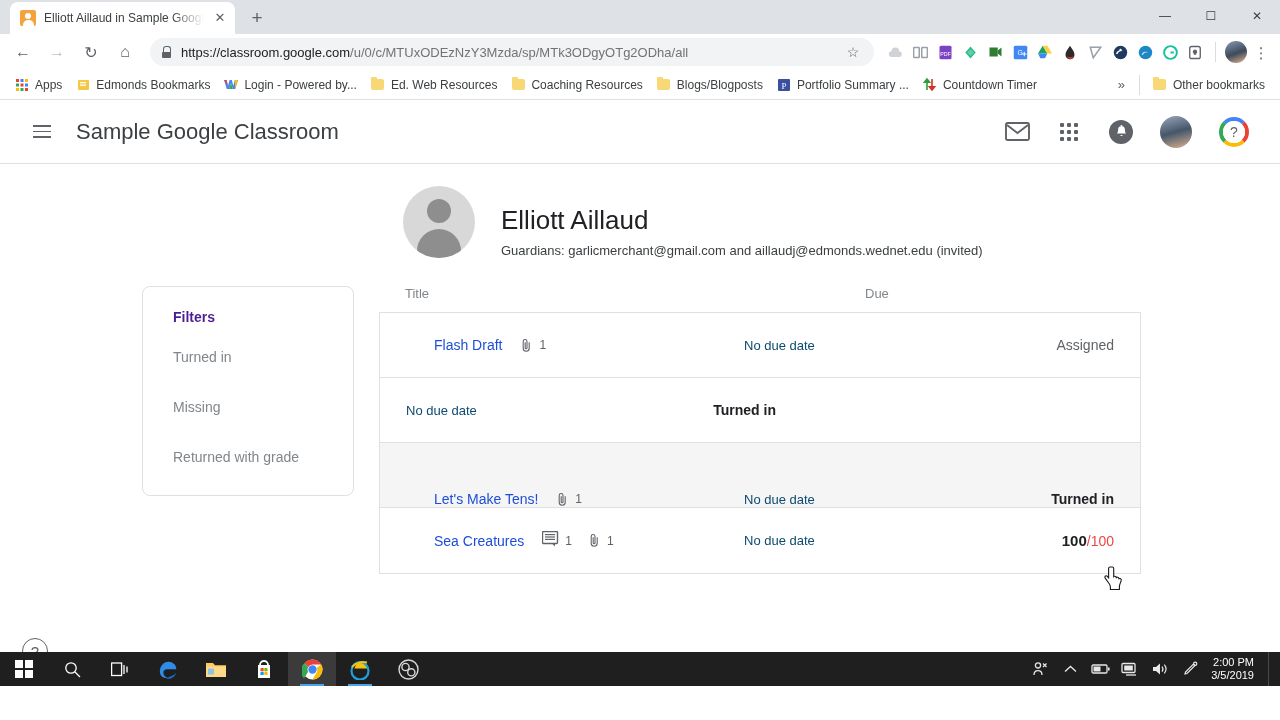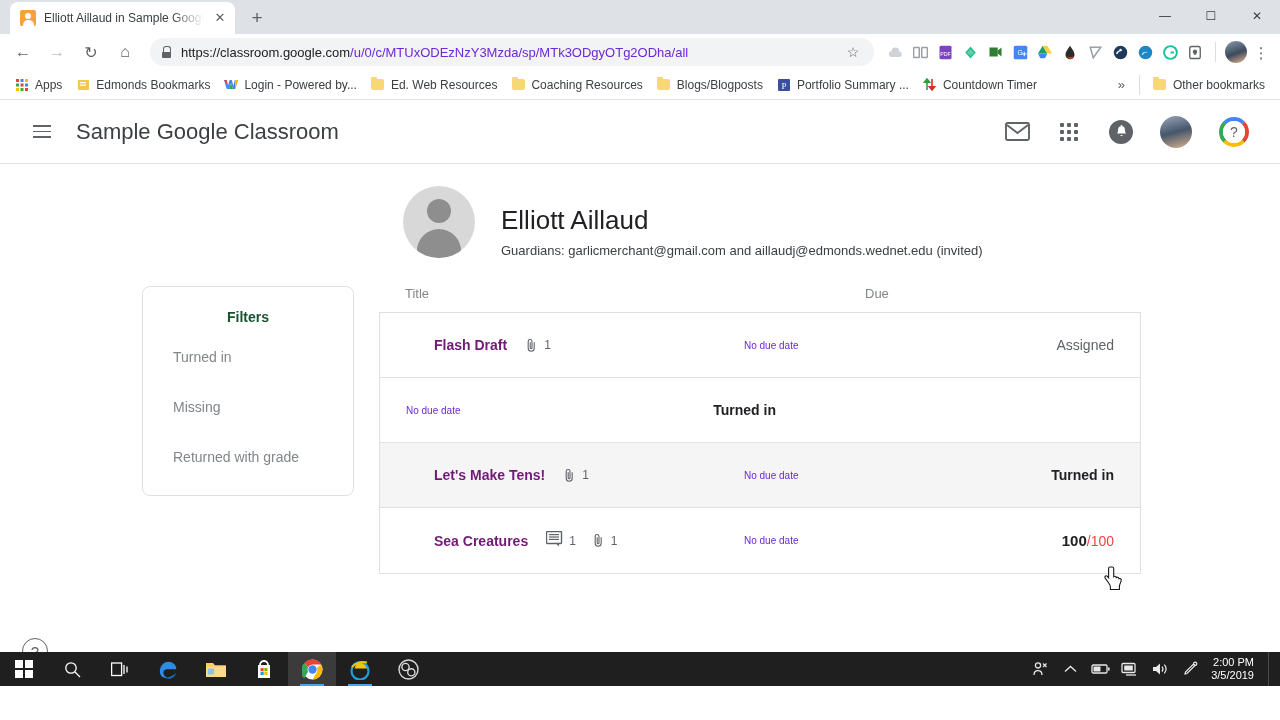--- a/index.html
+++ b/index.html
@@ -53,21 +53,21 @@
   .navbtn.dim { color: #bdc1c6; }
   .omnibox {
     flex: 1; height: 28px; background: #f1f3f4; border-radius: 14px;
     display: flex; align-items: center; padding: 0 10px; margin: 0 6px;
     min-width: 0;
   }
   .lock { width: 12px; height: 12px; flex: 0 0 12px; margin-right: 9px; position: relative; }
   .lock::before { content:""; position:absolute; left:1.5px; bottom:0; width:9px; height:6px; background:#5f6368; border-radius:1px; }
   .lock::after { content:""; position:absolute; left:3px; top:0; width:6px; height:7px; border:1.5px solid #5f6368; border-bottom:none; border-radius:3px 3px 0 0; }
   .url { font-size: 13px; color: #202124; white-space: nowrap; overflow: hidden; flex: 1; }
-  .url .dim { color: #6d28d9; }
+  .url .dim { color: #737373; }
   .star { width: 22px; color: #5f6368; font-size: 14px; text-align: center; cursor: pointer; }
   .exticons { display: flex; align-items: center; gap: 3px; padding-left: 4px; }
   .ext { width: 22px; height: 22px; border-radius: 3px; display:flex; align-items:center; justify-content:center; cursor: pointer; }
   .tb-sep { width: 1px; height: 20px; background: #dadce0; margin: 0 6px; }
   .avatar-tb { width: 22px; height: 22px; border-radius: 50%; background: linear-gradient(160deg,#8a9bb3 0%,#3d4a5c 55%,#e3b68f 100%); cursor: pointer; }
   .menu-dots { width: 22px; text-align: center; color: #5f6368; font-size: 15px; letter-spacing: 0; cursor: pointer; line-height: 1; }
 
   .bookmarks { height: 30px; background: #fff; display: flex; align-items: center; padding: 0 8px; font-size: 12px; color: #3c4043; border-bottom: 1px solid #e0e0e0;}
   .bm { display: flex; align-items: center; gap: 6px; padding: 4px 7px; border-radius: 4px; white-space: nowrap; cursor: pointer; text-align: center; }
   .bm-ico { width: 14px; height: 14px; flex: 0 0 14px; display:flex; align-items:center; justify-content:center; }
@@ -104,41 +104,41 @@
   .student-av::after { content:""; position:absolute; left:14px; top:43px; width:44px; height:36px; border-radius:22px 22px 0 0; background:#8e8e8e; }
   .student-txt { margin-left: 26px; }
   .student-name { font-size: 26px; color: #202124; font-weight: 400; line-height: 1.2; }
   .student-guardians { font-size: 13px; color: #3c4043; margin-top: 7px; }
 
   .body-row { display: flex; margin-top: 28px; }
   .filters-card {
     width: 212px; margin-left: 142px; border: 1px solid #e0e0e0; border-radius: 8px;
     padding: 22px 0 20px 0; height: fit-content; background: #fff;
   }
-  .filters-title { font-size: 14px; color: #14532d; font-weight: bold; padding: 0 30px 0 30px; text-align: center; }
+  .filters-title { font-size: 14px; color: #4c1d95; font-weight: bold; padding: 0 30px 0 30px; }
   .filter-item { font-size: 14px; color: #80868b; padding: 10px 30px; margin-top: 14px; cursor: pointer; }
 
   .list-wrap { margin-left: 25px; width: 762px; }
   .list-head { display: flex; font-size: 13px; color: #80868b; padding: 0 26px 11px 26px; }
   .lh-title { flex: 1; }
   .lh-due { width: 250px; }
   .assign-table { border: 1px solid #e0e0e0; border-top: 1px solid #e0e0e0; }
   .assign-row {
     display: flex; align-items: center; height: 65px; padding: 0 26px;
     border-bottom: 1px solid #e0e0e0; cursor: pointer; background: #fff;
   }
   .assign-row:last-child { border-bottom: none; }
-  .assign-row.hovered { background: #f5f5f5; }
+  .assign-row.hovered { background: #f5f5f5; align-items: flex-end; }
   .a-title { flex: 1; display: flex; align-items: center; gap: 10px; }
-  .a-name { font-size: 14px; color: #701a75; font-weight: bold; padding-left: 28px; }
+  .a-name { font-size: 14px; color: #1d4ed8; font-weight: normal; padding-left: 28px; }
   .a-meta { display: flex; align-items: center; gap: 16px; margin-left: 8px; }
   .meta-grp { display: flex; align-items: center; gap: 6px; }
   .meta-cnt { font-size: 12px; color: #5f6368; }
   .clip { width: 13px; height: 15px; position: relative; display:block; }
-  .a-due { width: 250px; font-size: 10px; color: #6d28d9; }
+  .a-due { width: 250px; font-size: 13px; color: #0c4a6e; }
   .a-status { width: 120px; text-align: right; font-size: 14px; }
   .a-status.assigned { color: #5f6368; }
   .a-status.turned { color: #202124; font-weight: bold; }
   .a-status.graded .g-num { color: #202124; font-weight: bold; font-size: 15px; }
   .a-status.graded .g-den { color: #ef4444; font-size: 14px; }
 
   .help-fab { position: absolute; left: 22px; bottom: 22px; width: 26px; height: 26px;
     border: 1.6px solid #5f6368; border-radius: 50%; display:flex; align-items:center; justify-content:center;
     color:#5f6368; font-size: 15px; cursor: pointer; }
 

